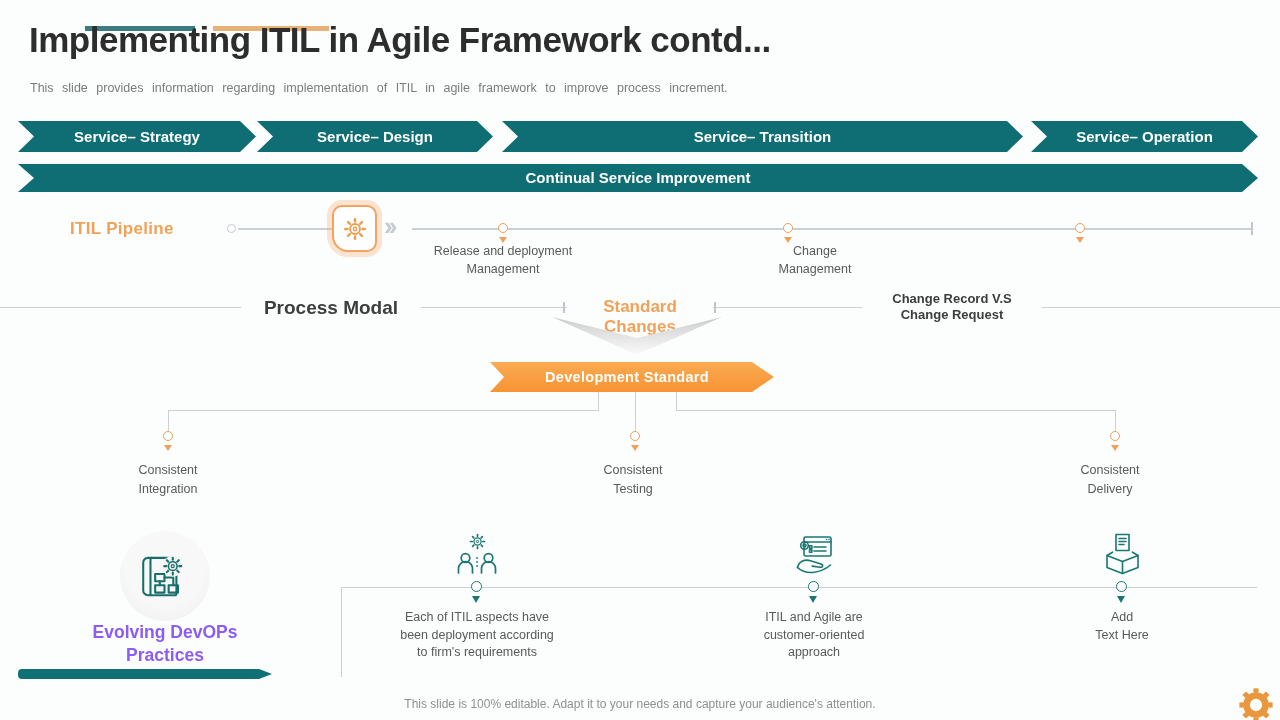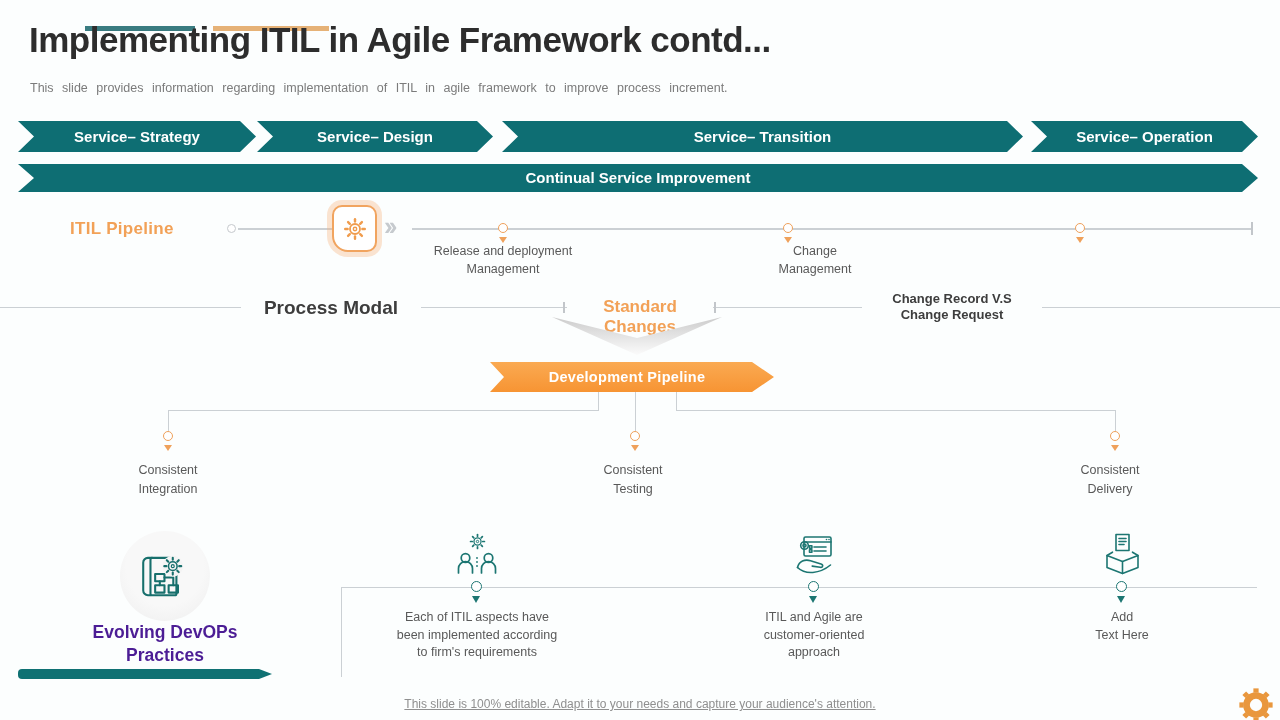--- a/index.html
+++ b/index.html
@@ -65,29 +65,29 @@
     font-size:14.5px;font-weight:bold;text-align:center;line-height:30px;letter-spacing:.3px;padding-right:10px;}
 
   
   .outcome-label{position:absolute;width:140px;text-align:center;font-size:12.5px;color:var(--gray);line-height:18.5px;}
   .outcome-label span{display:block;}
 
   
   #devops-circle{left:120px;top:531px;width:90px;height:90px;border-radius:50%;
     background:radial-gradient(circle at 50% 40%,#F8F8F8 55%,#EDEDED 100%);
     display:flex;align-items:center;justify-content:center;}
-  #devops-label{left:45px;top:621px;width:240px;text-align:center;font-size:17.5px;font-weight:bold;color:#4c1d95;line-height:23px;}
+  #devops-label{left:45px;top:621px;width:240px;text-align:center;font-size:17.5px;font-weight:bold;color:#8b5cf6;line-height:23px;}
   #devops-label span{display:block;}
   #teal-arrow{left:18px;top:669px;width:254px;height:10px;background:#0F7173;border-radius:4px 0 0 4px;
     clip-path:polygon(0 0,calc(100% - 13px) 0,100% 50%,calc(100% - 13px) 100%,0 100%);}
 
   .item-text{position:absolute;width:230px;text-align:center;font-size:12.5px;color:var(--gray);line-height:17.5px;}
   .item-text span{display:block;}
 
-  #footer{left:0;top:697px;width:1280px;text-align:center;font-size:12px;color:#8F8F8F;text-decoration:underline;}
+  #footer{left:0;top:697px;width:1280px;text-align:center;font-size:12px;color:#8F8F8F;}
 </style>
 </head>
 <body>
 
 <svg width="0" height="0" style="position:absolute">
   <defs>
     <symbol id="gear-o" viewBox="0 0 24 24">
       <circle cx="12" cy="12" r="5" fill="none" stroke="currentColor" stroke-width="1.8"></circle>
       <circle cx="12" cy="12" r="1.7" fill="none" stroke="currentColor" stroke-width="1.4"></circle>
       <g stroke="currentColor" stroke-width="2.4" stroke-linecap="round">
@@ -157,21 +157,21 @@
   <svg class="abs" style="left:552px;top:317px" width="170" height="38">
     <defs>
         <linearGradient id="grayfade" x1="0" y1="0" x2="0" y2="1">
       <stop offset="0" stop-color="#CCCCCC"></stop>
           <stop offset="1" stop-color="#FBFBFB"></stop>
     </linearGradient>
       </defs>
     <polygon points="0,0 85,21 170,0 85,38" fill="url(#grayfade)"></polygon>
   </svg>
 
-  <div class="abs" id="pipeline-banner">Development Pipeline</div>
+  <div class="abs" id="pipeline-banner">Development Standard</div>
 
   <div class="vline" style="left:598px;top:392px;height:19px"></div>
   <div class="vline" style="left:635px;top:392px;height:40px"></div>
   <div class="vline" style="left:676px;top:392px;height:19px"></div>
   <div class="hline" style="left:168px;top:410px;width:431px"></div>
   <div class="hline" style="left:676px;top:410px;width:440px"></div>
   <div class="vline" style="left:168px;top:410px;height:22px"></div>
   <div class="vline" style="left:1115px;top:410px;height:22px"></div>
 
   <div class="node-circle" style="left:163px;top:431px"></div>
@@ -230,21 +230,21 @@
     <g fill="#1C7672">
         <circle cx="23" cy="26" r="0.9"></circle>
         <circle cx="23" cy="30" r="0.9"></circle>
         <circle cx="23" cy="34" r="0.9"></circle>
       </g>
   </svg>
   <div class="node-circle teal" style="left:471px;top:581px"></div>
   <div class="node-tri teal" style="left:472px;top:596px"></div>
   <div class="item-text" style="left:362px;top:609px">
     <span>Each of ITIL aspects have</span>
-    <span>been implemented according</span>
+    <span>been deployment according</span>
     <span>to firm's requirements</span>
   </div>
 
   <svg class="abs" style="left:791px;top:532px" width="46" height="46" viewBox="0 0 46 46">
     <g fill="none" stroke="#1C7672" stroke-width="1.6" stroke-linecap="round" stroke-linejoin="round">
       <rect x="13" y="5" width="27" height="19" rx="1.5"></rect>
       <line x1="13" y1="10" x2="40" y2="10"></line>
       <line x1="23" y1="15" x2="35" y2="15"></line>
       <line x1="23" y1="19" x2="35" y2="19"></line>
       <rect x="18.5" y="13.8" width="2.4" height="2.4"></rect>

